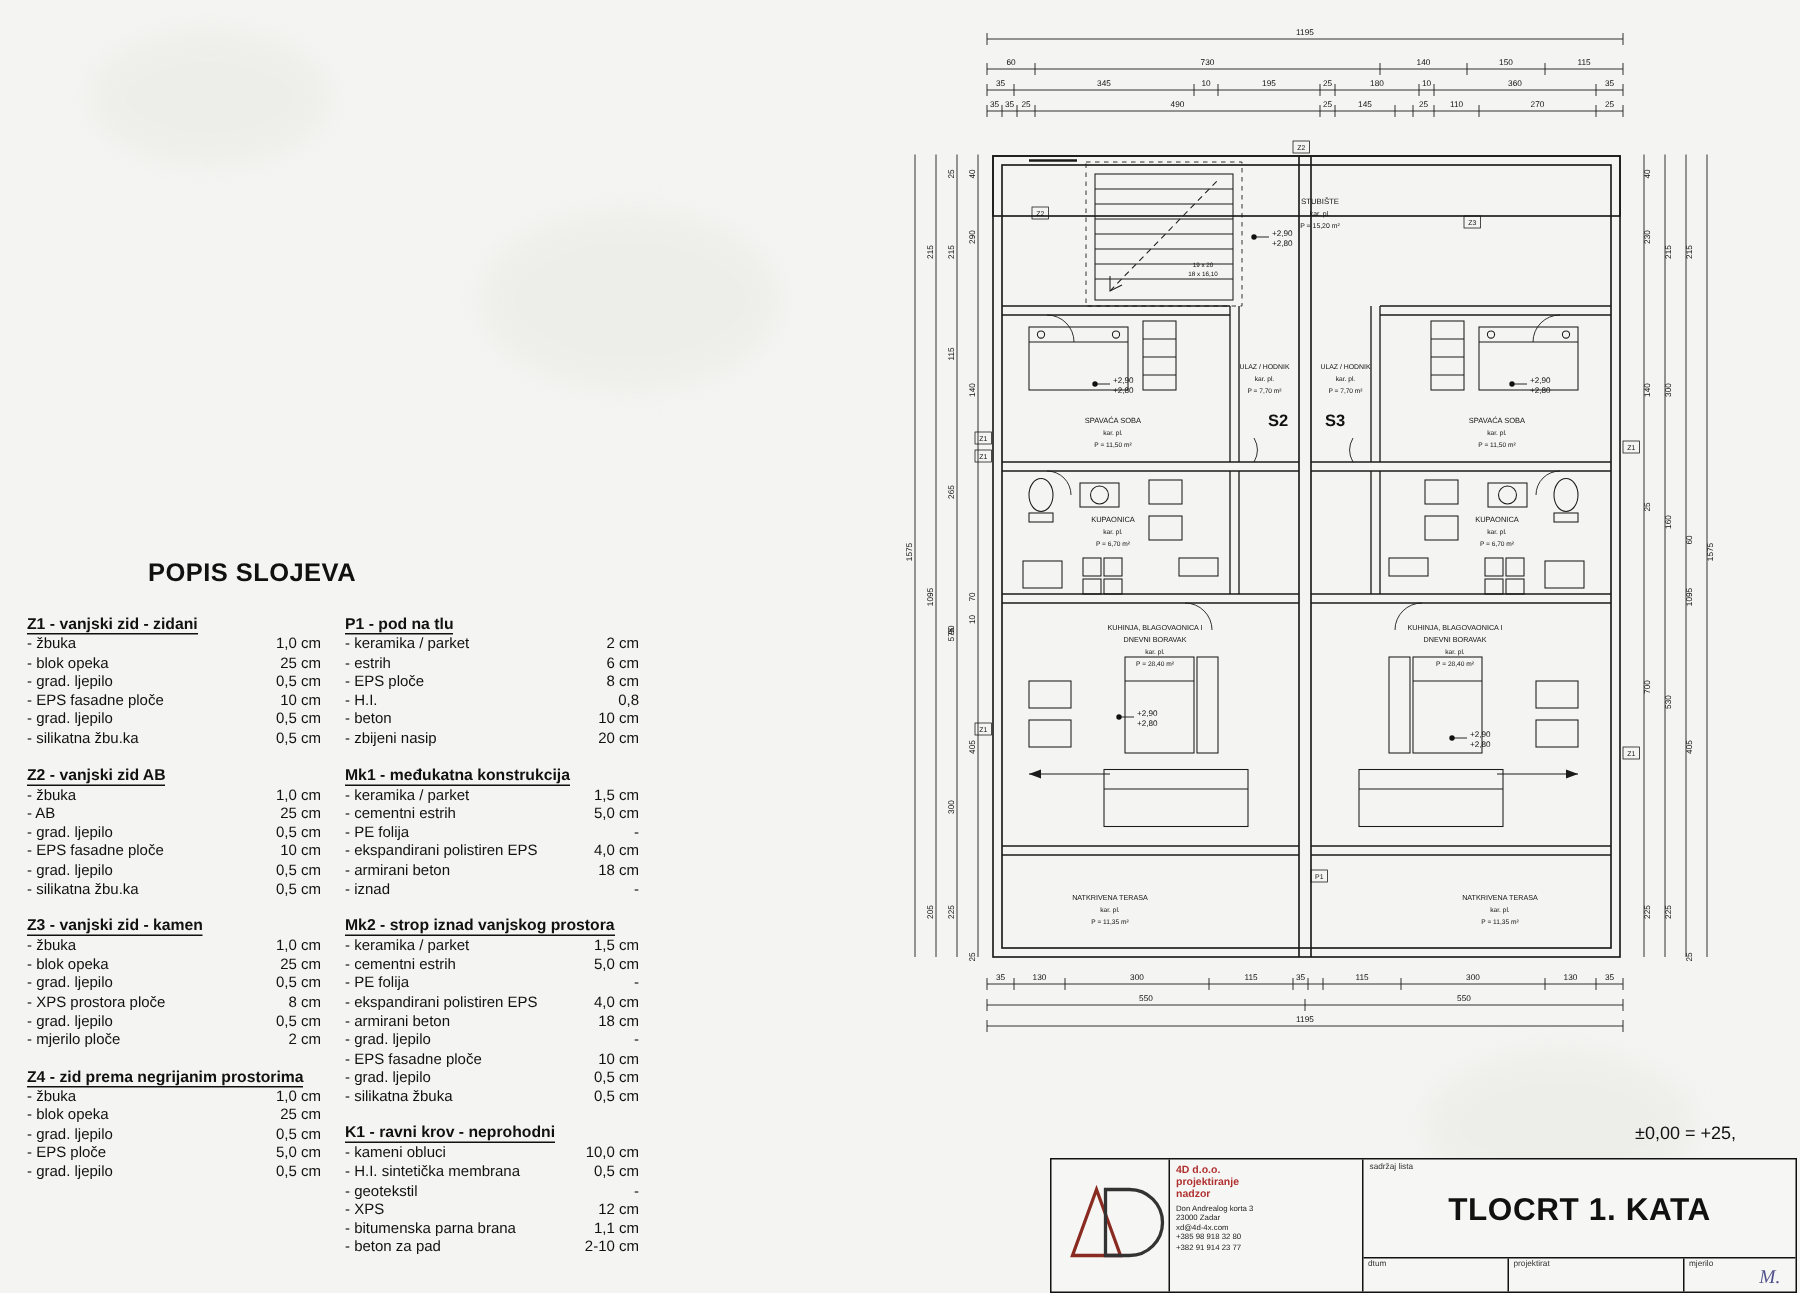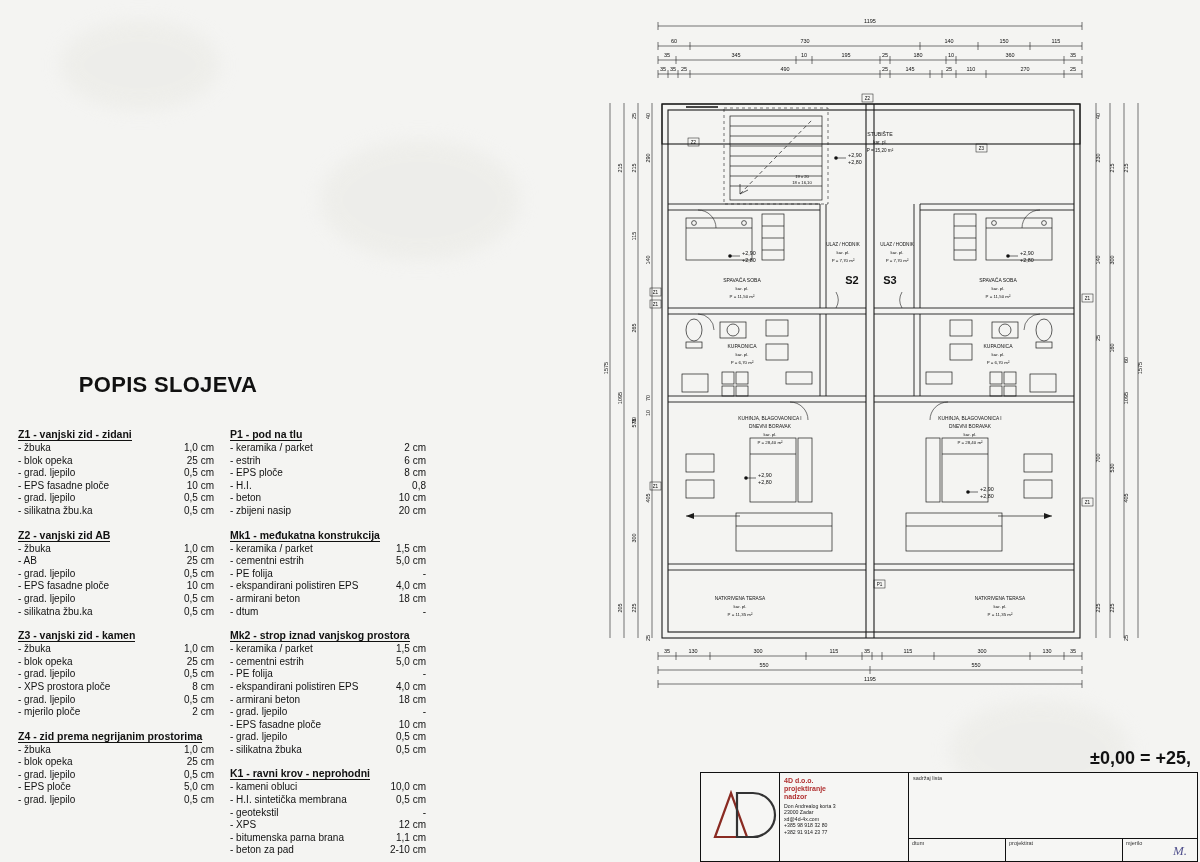--- a/index.html
+++ b/index.html
@@ -8,21 +8,21 @@
     background:#f2f2f0;
     font-family:"Liberation Sans", sans-serif;
     color:#111;
     overflow:hidden;
   }
   .sheet { position:absolute; inset:0; background:#f4f4f2; }
 
   
   #legend { position:absolute; left:18px; top:372px; width:420px; }
   #legend h1 {
-    font-size:22px; font-weight:bold; margin:0 0 26px 0;
+    font-size:17px; font-weight:bold; margin:0 0 14px 0;
     letter-spacing:.3px; text-align:center; width:300px;
   }
   .cols { display:flex; gap:16px; }
   .col { width:196px; }
   .grp { margin-bottom:7px; }
   .grp-title {
     font-size:10.5px; font-weight:bold; margin:0 0 1px 0;
     border-bottom:1px solid #111; display:inline-block; padding-bottom:0px;
   }
   .row { display:flex; justify-content:space-between; font-size:10px; line-height:12.6px;align-items:flex-end; }
@@ -51,21 +51,21 @@
   .tb-main .tb-bottom {
     position:absolute; left:0; right:0; bottom:0; height:22px;
     border-top:1px solid #111; display:flex;
   }
   .tb-bottom .cell { border-right:1px solid #111; font-size:5.5px; padding:1px 3px; color:#333; }
   .tb-bottom .cell:last-child { border-right:none; }
   .tb-sign { position:absolute; right:10px; bottom:2px; font-family:"Liberation Serif", serif;
              font-size:13px; font-style:italic; color:#1a1a6a; opacity:.75; }
 
   #elevnote {
-    position:absolute; left:1090px; top:748px; font-size:18px; font-weight:bold;
+    position:absolute; left:1090px; top:748px; font-size:12px; font-weight:normal;
     white-space:nowrap;
   }
 
   
   .blot { position:absolute; border-radius:50%; background:#e9e9e4; opacity:.55; filter:blur(9px); }
 </style>
 </head>
 <body>
 
 <div class="sheet">
@@ -236,21 +236,21 @@
             </div>
           <div class="row">
               <span class="nm">- ekspandirani polistiren EPS</span>
               <span class="vl">4,0 cm</span>
             </div>
           <div class="row">
               <span class="nm">- armirani beton</span>
               <span class="vl">18 cm</span>
             </div>
           <div class="row">
-              <span class="nm">- dtum</span>
+              <span class="nm">- iznad</span>
               <span class="vl">-</span>
             </div>
         </div>
 
         <div class="grp">
           <div class="grp-title">Mk2 - strop iznad vanjskog prostora</div>
           <div class="row">
               <span class="nm">- keramika / parket</span>
               <span class="vl">1,5 cm</span>
             </div>
@@ -765,20 +765,21 @@
 projektiranje
 nadzor</div>
       <div class="caddr" style="white-space:pre-line">Don Andrealog korta 3
 23000 Zadar
 xd@4d-4x.com
 +385 98 918 32 80
 +382 91 914 23 77</div>
     </div>
     <div class="tb-main">
       <div class="tb-label">sadržaj lista</div>
+      <div class="tb-title">TLOCRT 1. KATA</div>
       <div class="tb-bottom">
         <div class="cell" style="width:90px">dtum</div>
         <div class="cell" style="width:110px">projektirat</div>
         <div class="cell" style="flex:1">mjerilo</div>
       </div>
       <div class="tb-sign">M.</div>
     </div>
   </div>
 
 </div>

